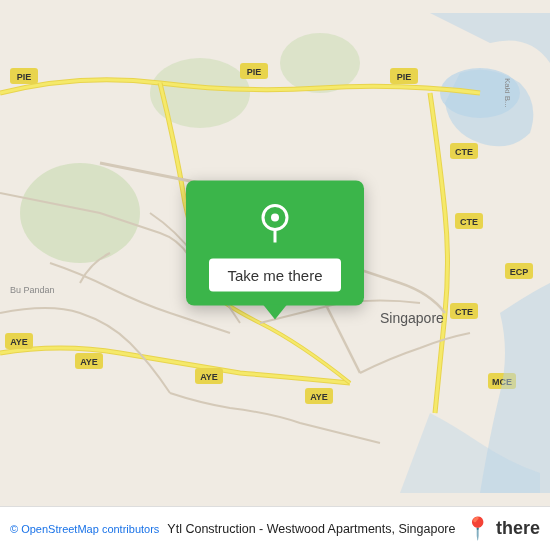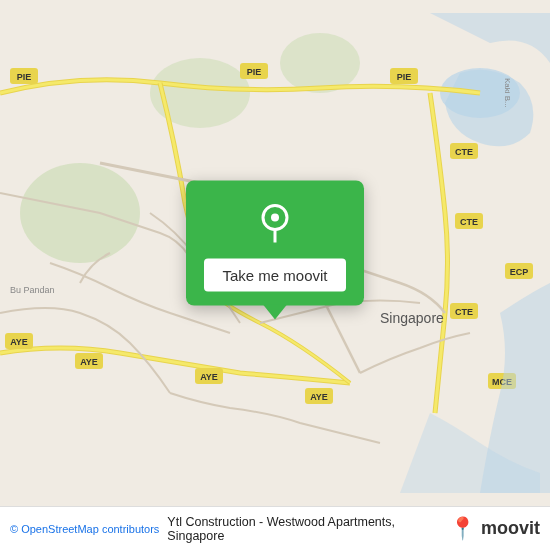--- a/index.html
+++ b/index.html
@@ -223,31 +223,31 @@
     </svg>
 
     <div id="popup-card">
       <div class="pin-icon">
         <svg width="44" height="44" viewBox="0 0 44 44" fill="none" xmlns="http://www.w3.org/2000/svg">
           <circle cx="22" cy="19" r="12" stroke="white" stroke-width="3" fill="none"></circle>
           <circle cx="22" cy="19" r="4" fill="white"></circle>
           <path d="M22 31 L22 44" stroke="white" stroke-width="3" stroke-linecap="round"></path>
         </svg>
       </div>
-      <button id="take-me-there-btn">Take me moovit</button>
+      <button id="take-me-there-btn">Take me there</button>
     </div>
   </div>
 
   <div id="bottom-bar">
     <div id="attribution">
       <span>©</span>
       <span> OpenStreetMap contributors</span>
     </div>
 
     <div id="place-info">Ytl Construction - Westwood Apartments, Singapore</div>
 
     <div id="moovit-logo">
       <span class="moovit-pin">📍</span>
-      <span>moovit</span>
+      <span>there</span>
     </div>
   </div>
 
 </div>
 
 </body></html>

